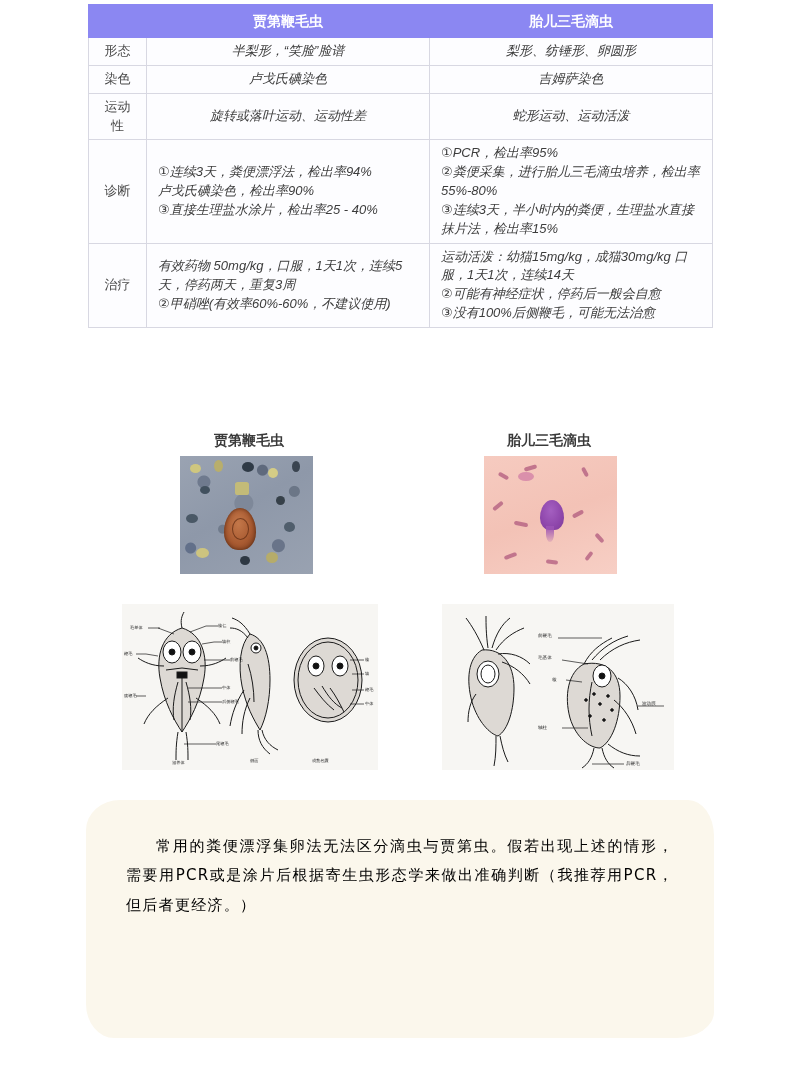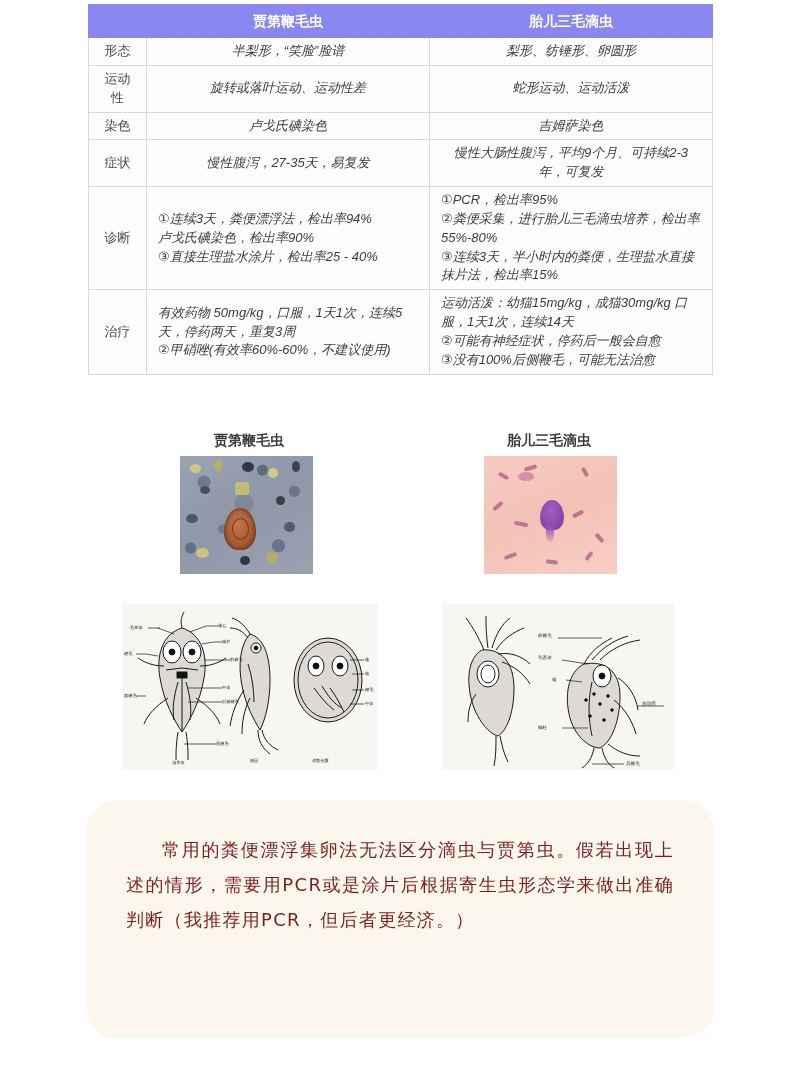--- a/index.html
+++ b/index.html
@@ -193,24 +193,24 @@
     width: 628px;
     height: 238px;
     background: #fbf7ec;
     border-radius: 34px 26px 38px 28px / 30px 36px 26px 34px;
   }
   .note-text {
     position: absolute;
     left: 40px;
     top: 32px;
     width: 548px;
-    font-size: 18px;
+    font-size: 15px;
     line-height: 1.95;
     letter-spacing: 1.3px;
-    color: #7f1d1d;
+    color: #000000;
     text-indent: 2em;
     text-align: justify;
     font-family: "DejaVu Sans", "Liberation Sans", sans-serif;
   }
 </style>
 </head>
 <body>
 
 <div class="table-wrap">
   <table class="cmp">
@@ -230,44 +230,35 @@
         <tr>
           <td class="rowlabel">形态</td>
           <td class="cell-center">
             <span class="cell-line">半梨形，“笑脸”脸谱</span>
           </td>
           <td class="cell-center">
             <span class="cell-line">梨形、纺锤形、卵圆形</span>
           </td>
         </tr>
         <tr>
-          <td class="rowlabel">运动性</td>
-          <td class="cell-center">
-            <span class="cell-line">旋转或落叶运动、运动性差</span>
-          </td>
-          <td class="cell-center">
-            <span class="cell-line">蛇形运动、运动活泼</span>
+          <td class="rowlabel">染色</td>
+          <td class="cell-center">
+            <span class="cell-line">卢戈氏碘染色</span>
+          </td>
+          <td class="cell-center">
+            <span class="cell-line">吉姆萨染色</span>
           </td>
         </tr>
         <tr>
-          <td class="rowlabel">染色</td>
-          <td class="cell-center">
-            <span class="cell-line">卢戈氏碘染色</span>
-          </td>
-          <td class="cell-center">
-            <span class="cell-line">吉姆萨染色</span>
-          </td>
-        </tr>
-        <tr>
-          <td class="rowlabel">症状</td>
-          <td class="cell-center">
-            <span class="cell-line">慢性腹泻，27-35天，易复发</span>
-          </td>
-          <td class="cell-center">
-            <span class="cell-line">慢性大肠性腹泻，平均9个月、可持续2-3年，可复发</span>
+          <td class="rowlabel">运动性</td>
+          <td class="cell-center">
+            <span class="cell-line">旋转或落叶运动、运动性差</span>
+          </td>
+          <td class="cell-center">
+            <span class="cell-line">蛇形运动、运动活泼</span>
           </td>
         </tr>
         <tr>
           <td class="rowlabel">诊断</td>
           <td class="cell-left">
             <span class="cell-line">①连续3天，粪便漂浮法，检出率94%</span>
             <span class="cell-line">卢戈氏碘染色，检出率90%</span>
             <span class="cell-line">③直接生理盐水涂片，检出率25 - 40%</span>
           </td>
           <td class="cell-left">

